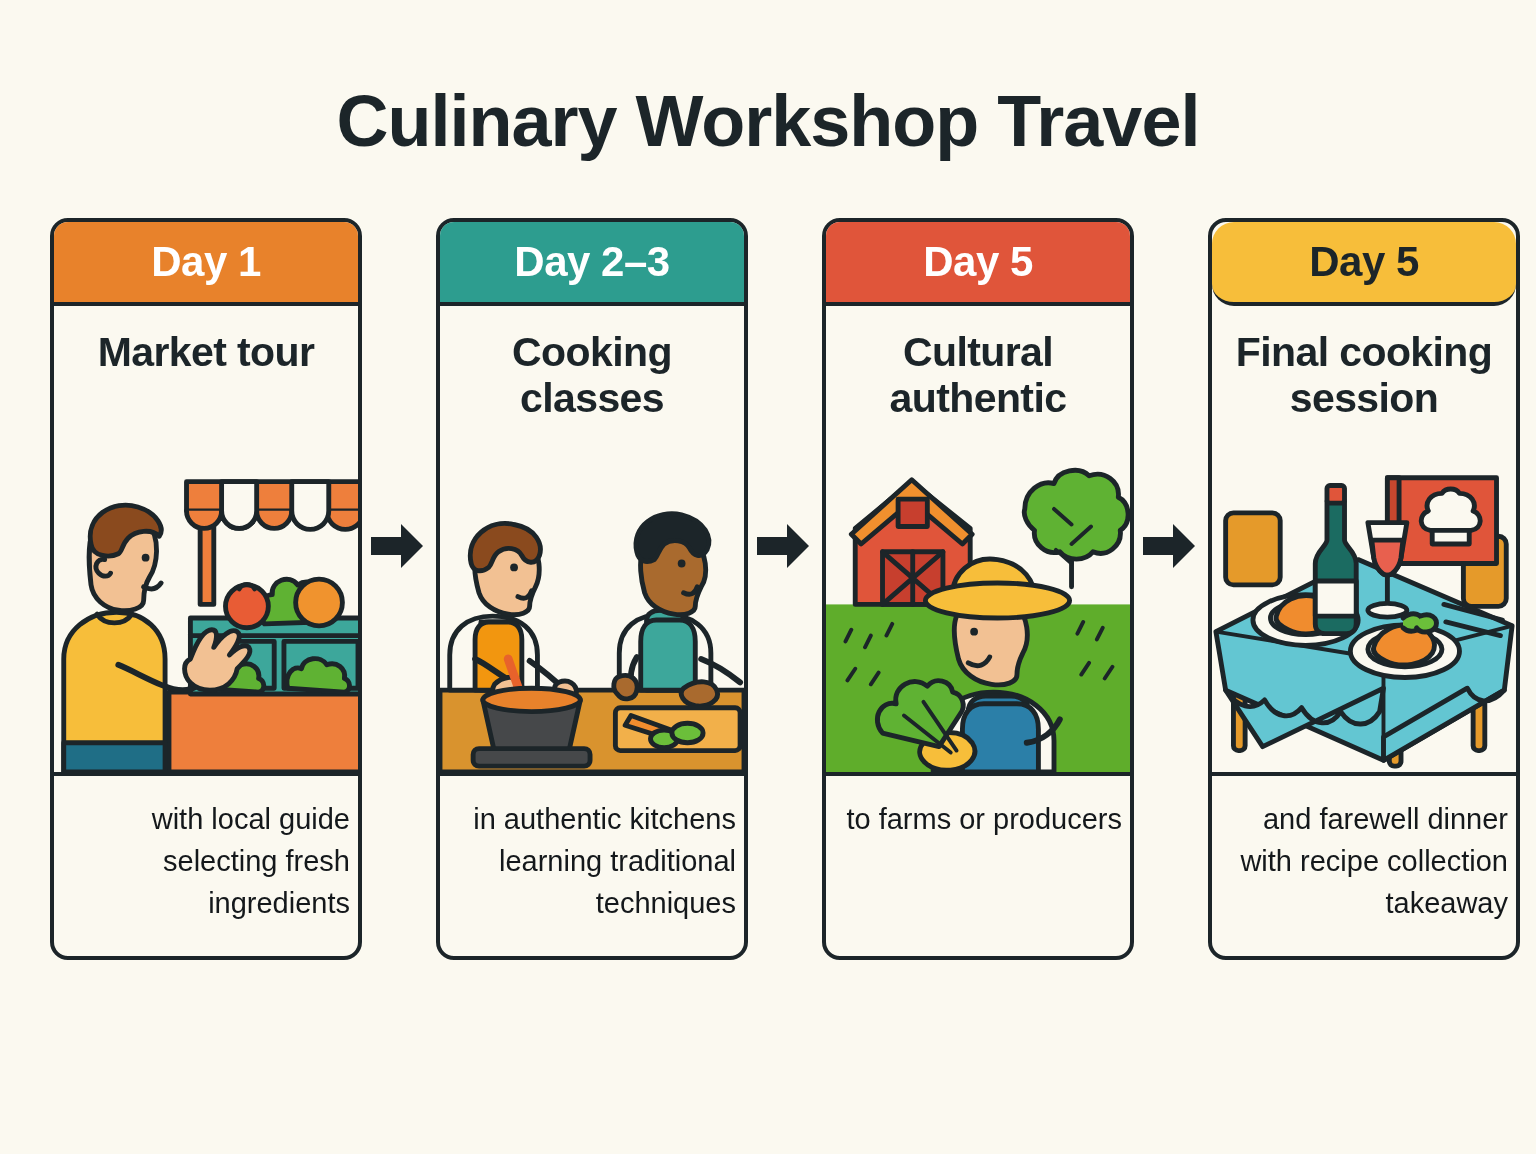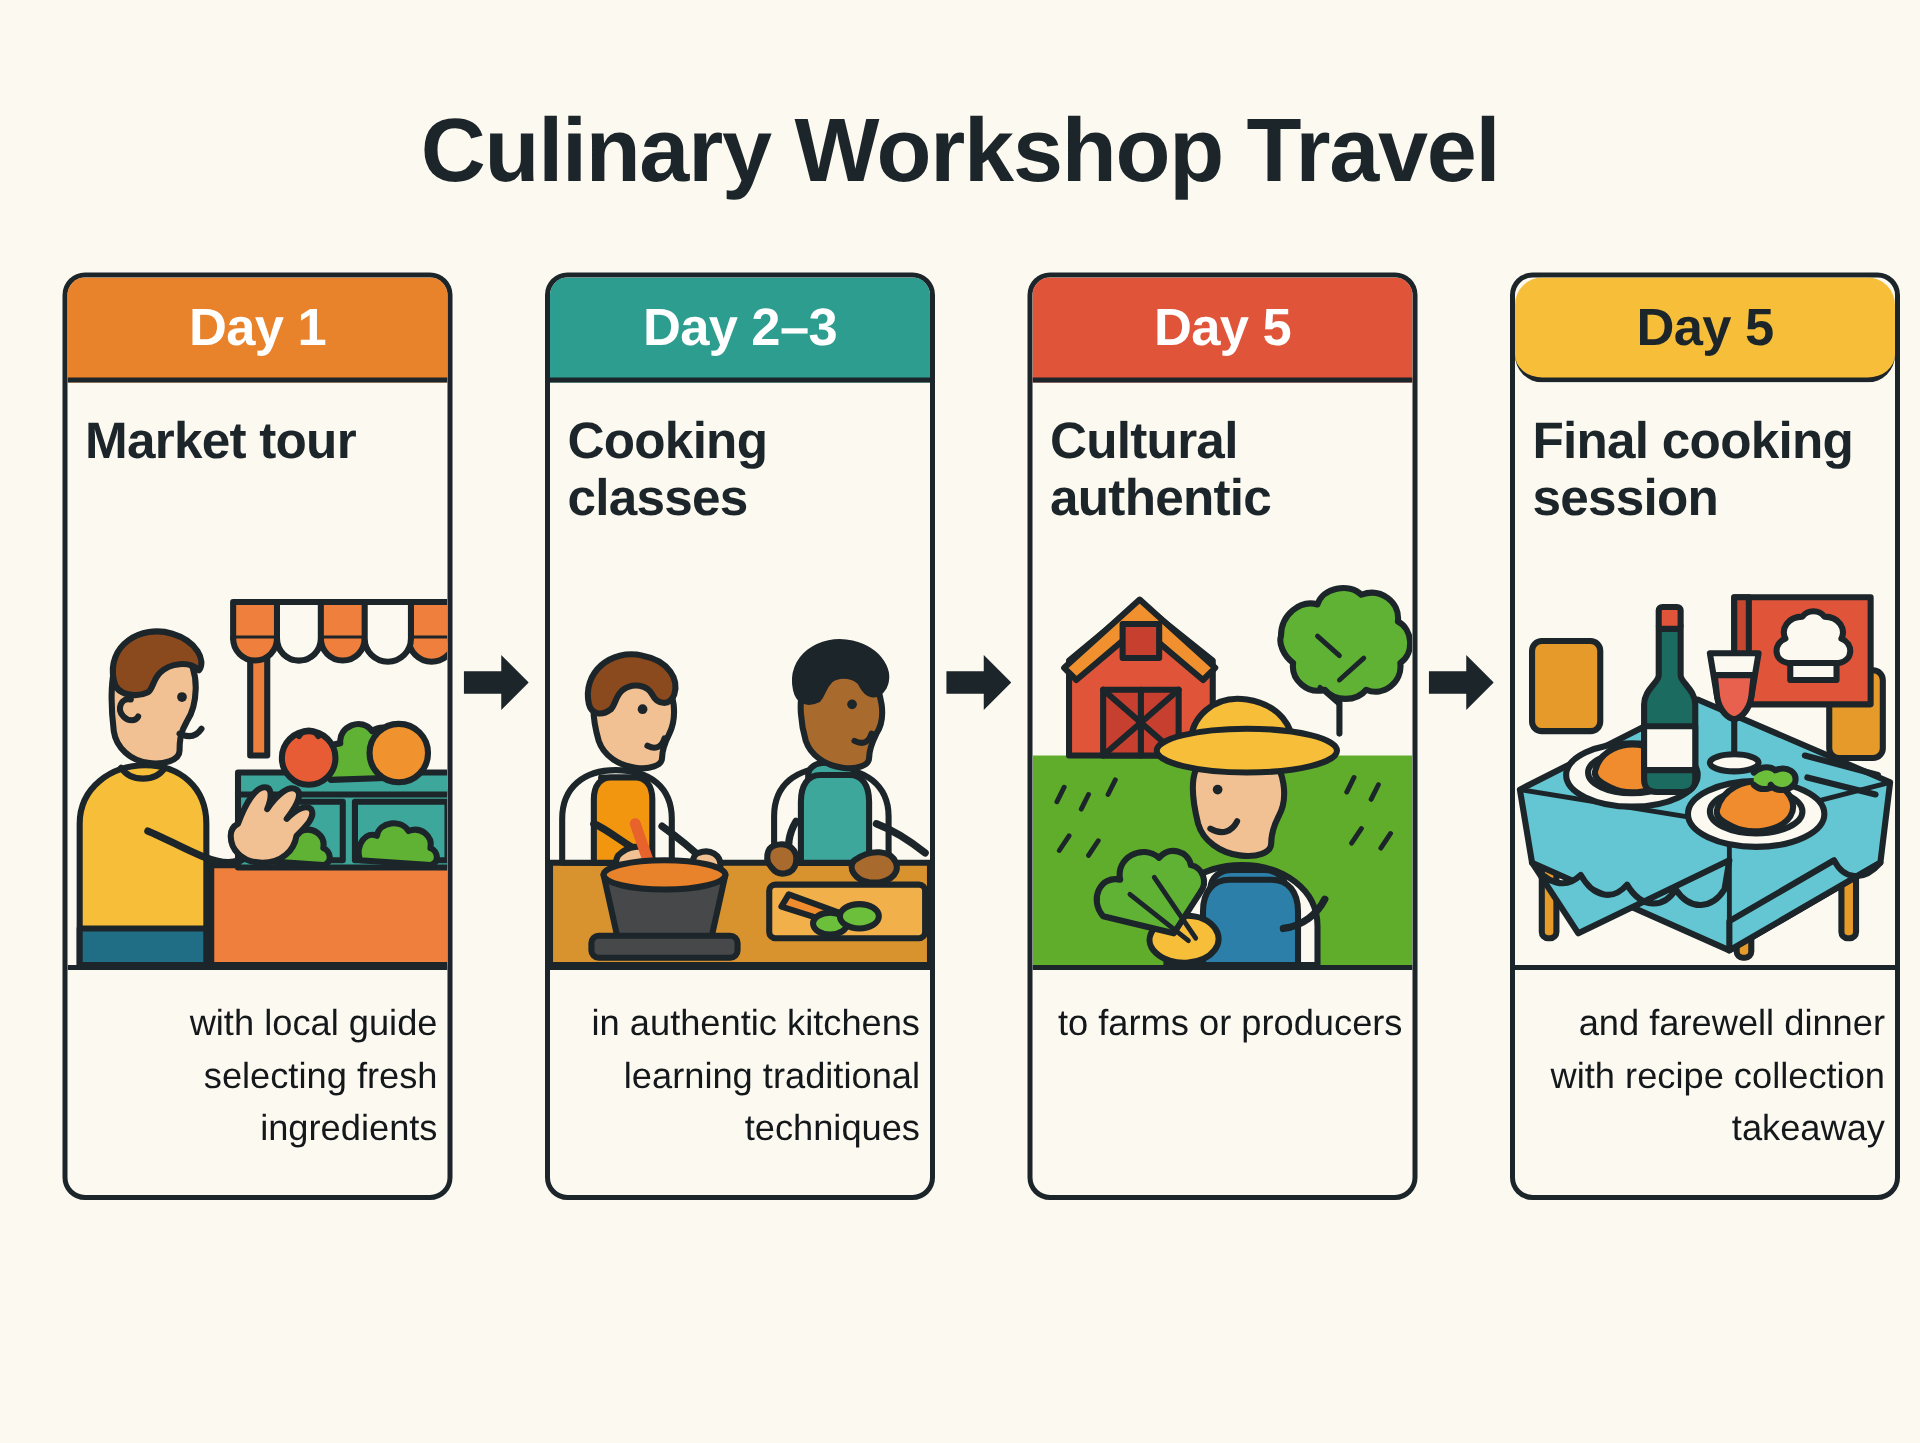--- a/index.html
+++ b/index.html
@@ -59,20 +59,21 @@
   }
   .card-header .day-label {
     font-size: 42px;
     font-weight: bold;
     letter-spacing: -0.5px;
   }
   .card-title {
     flex: 0 0 auto;
     padding: 24px 14px 0 14px;
     min-height: 140px;
+    text-align: center;
     font-size: 41px;
     font-weight: bold;
     line-height: 1.12;
     color: #1C2529;
     letter-spacing: -0.6px;
   }
   .card-illo {
     flex: 1 1 auto;
     position: relative;
     border-bottom: 4px solid #1C2529;

